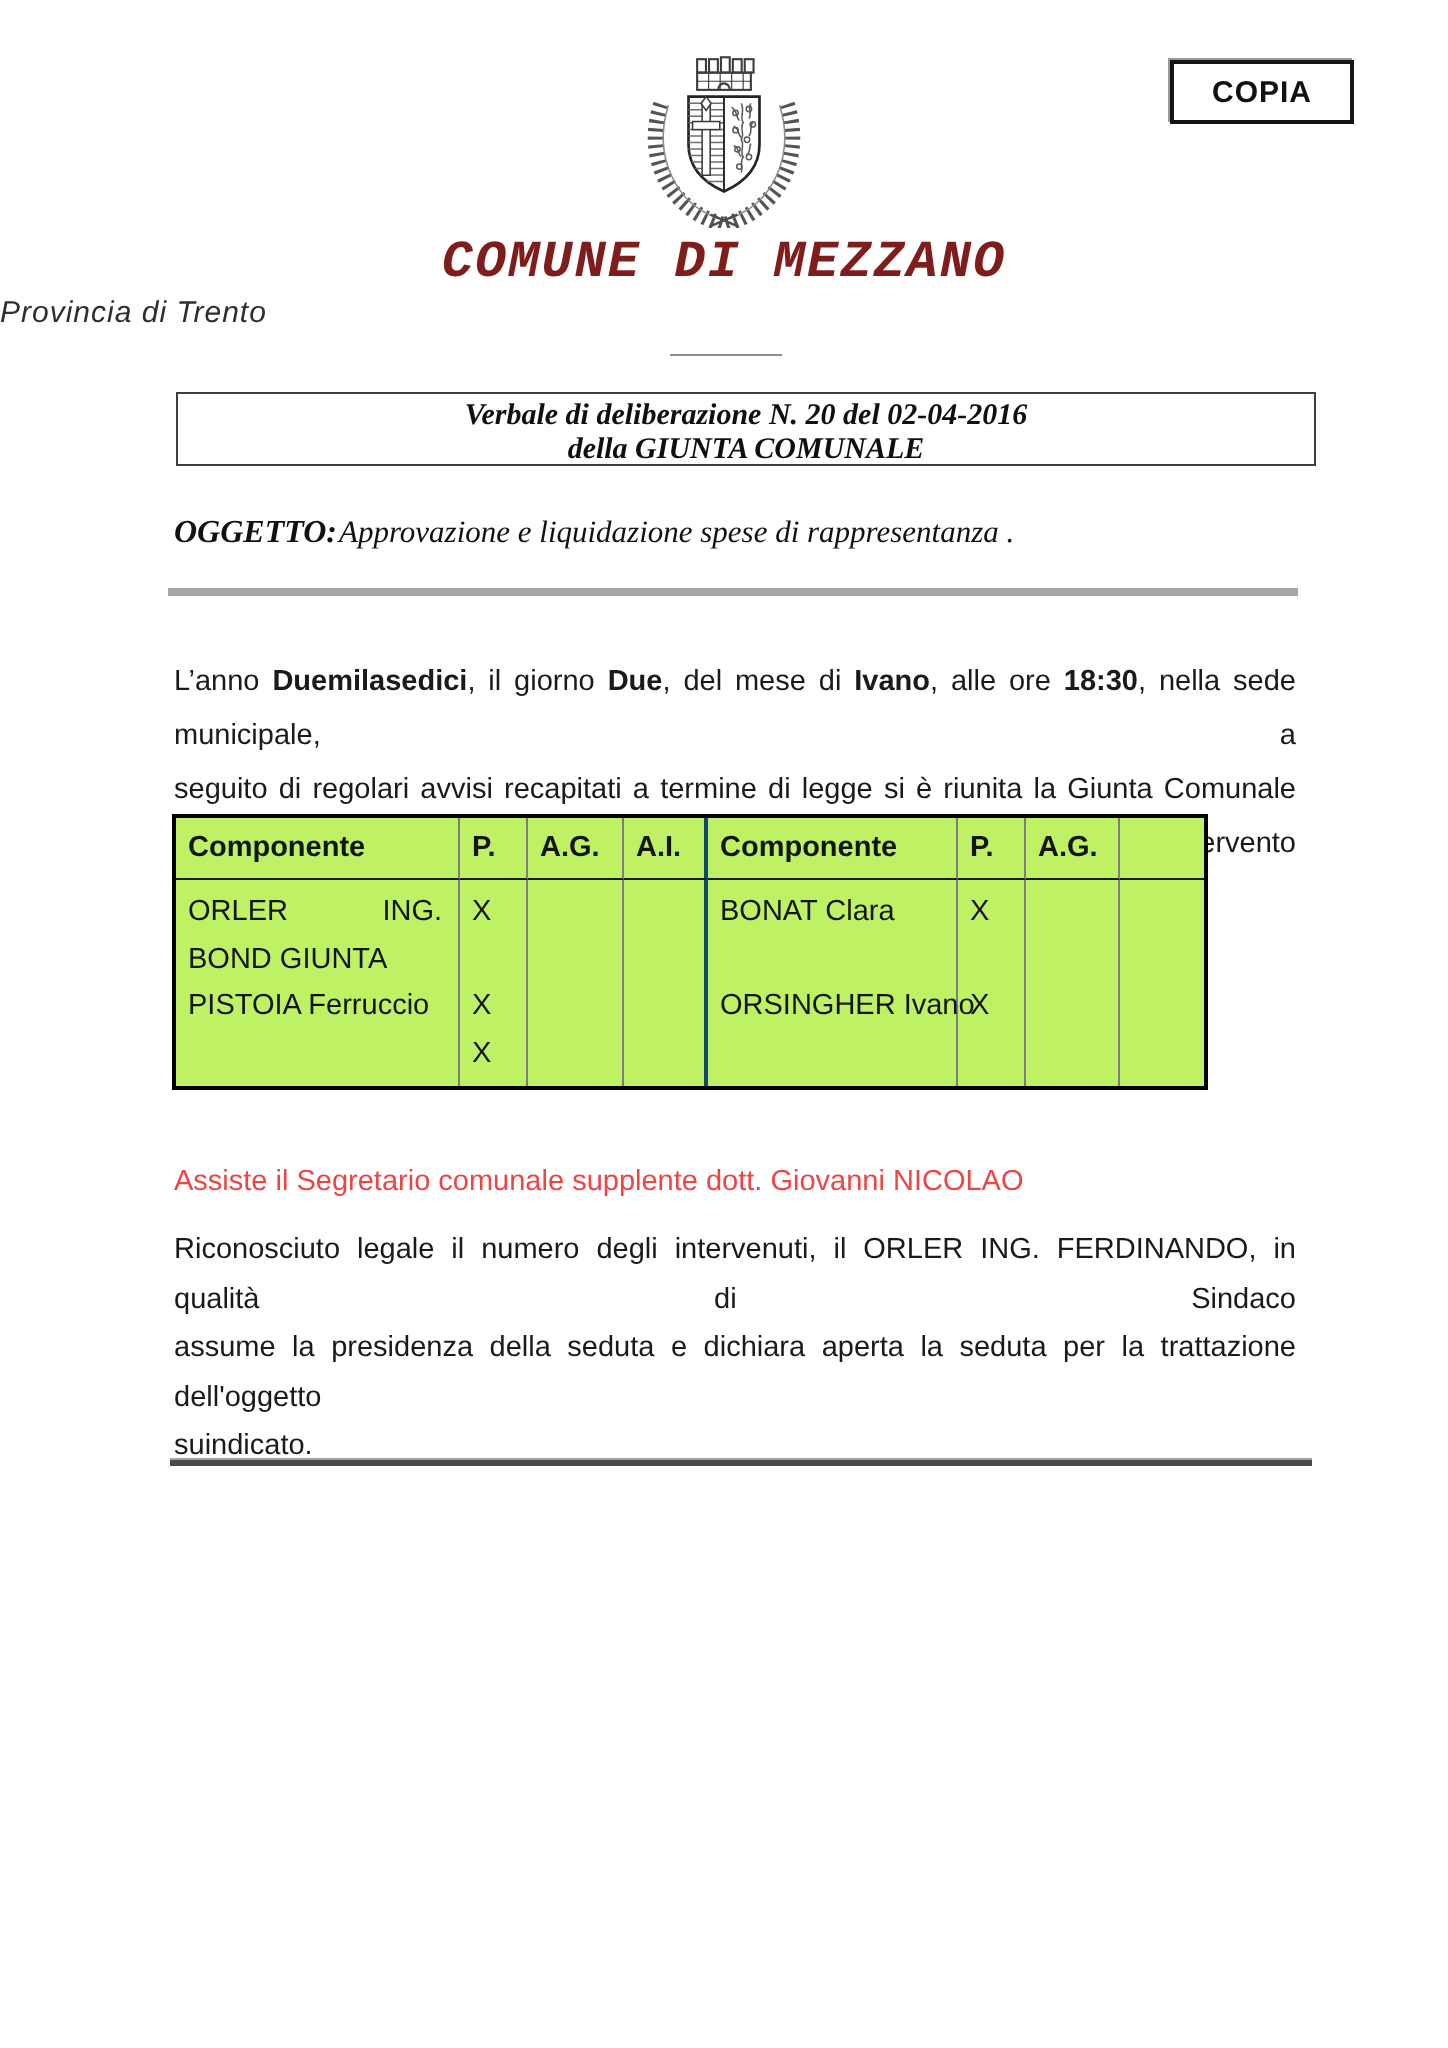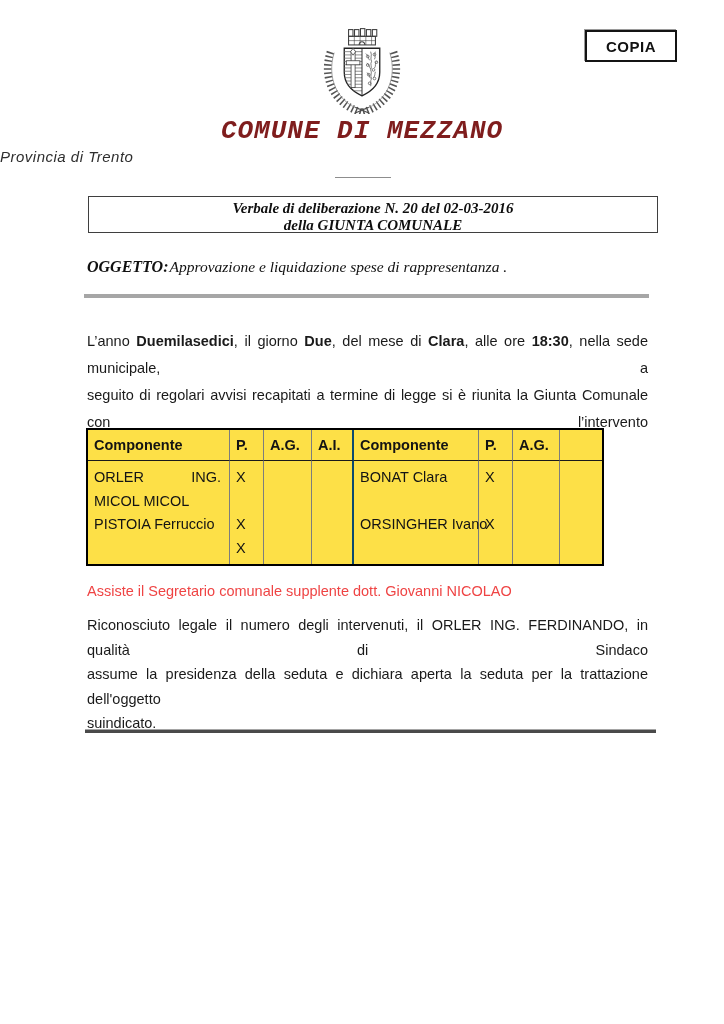--- a/index.html
+++ b/index.html
@@ -45,24 +45,24 @@
   
   .para { position:absolute; left:87px; width:561px; font-size:14.5px; color:#1a1a1a; }
   .p-intro { top:328px; line-height:27px; }
   .p-chair { top:613px; line-height:24.5px; }
   .ln { text-align:justify; text-align-last:justify; }
   .ln.last { text-align-last:left; }
   .b { font-weight:bold; }
   .single-line { position:absolute; left:87px; top:583px; width:561px; font-size:14.5px; color:#ef4444; }
   
   .att-table {
-    position:absolute; left:86px; top:428px; width:514px;
+    position:absolute; left:86px; top:407px; width:514px;
     border:2px solid #000; box-sizing:content-box;
     display:grid; grid-template-columns:142px 34px 48px 42px 125px 34px 47px 42px;
-    font-size:14.5px; color:#141414; background:#fde047;
+    font-size:14.5px; color:#141414; background:#bef264;
   }
   .att-table .hc, .att-table .bc { border-right:1px solid #7d7d7d; box-sizing:border-box; }
   .att-table .hc { font-weight:bold; height:31px; line-height:31px; padding-left:6px;
     border-bottom:1px solid #1a1a1a; }
   .att-table .hc.mid, .att-table .bc.mid { border-right:2px solid #0c4a6e; }
   .att-table .hc:nth-child(8n), .att-table .bc:last-child,
   .att-table .bc.endcol { border-right:none; }
   .att-table .bc { padding:5px 0 4px 6px; }
   .cell-line { height:23.5px; line-height:23.5px; white-space:nowrap; }
   .cell-line.split { display:flex; justify-content:space-between; padding-right:8px; }
@@ -142,52 +142,52 @@
         <path d="M43 91 L57 97 M43 97 L57 91" stroke="#4c4c4c" stroke-width="1.3"></path>
       </g>
     </svg>
   </div>
 
   <div class="muni-title">COMUNE DI MEZZANO</div>
   <div class="prov-title">Provincia di Trento</div>
   <div class="mini-rule"></div>
 
   <div class="verbale-box">
-    <div>Verbale di deliberazione N. 20 del 02-03-2016</div>
+    <div>Verbale di deliberazione N. 20 del 02-04-2016</div>
     <div>della GIUNTA COMUNALE</div>
   </div>
 
   <div class="oggetto">
     <span class="lbl">OGGETTO:</span><span>Approvazione e liquidazione spese di rappresentanza .</span>
   </div>
 
   <div class="rule-light"></div>
 
   <div class="para p-intro">
-      <div class="ln"><span>L’anno </span><span class="b">Duemilasedici</span><span>, il giorno </span><span class="b">Due</span><span>, del mese di </span><span class="b">Clara</span><span>, alle ore </span><span class="b">18:30</span><span>, nella sede municipale, a</span></div>
+      <div class="ln"><span>L’anno </span><span class="b">Duemilasedici</span><span>, il giorno </span><span class="b">Due</span><span>, del mese di </span><span class="b">Ivano</span><span>, alle ore </span><span class="b">18:30</span><span>, nella sede municipale, a</span></div>
       <div class="ln"><span>seguito di regolari avvisi recapitati a termine di legge si è riunita la Giunta Comunale con l’intervento</span></div>
       <div class="ln last"><span>dei Signori:</span></div>
     </div>
 
   <div class="att-table">
     <div class="hc">Componente</div>
     <div class="hc">P.</div>
     <div class="hc">A.G.</div>
     <div class="hc mid">A.I.</div>
     <div class="hc">Componente</div>
     <div class="hc">P.</div>
     <div class="hc">A.G.</div>
     <div class="hc"></div>
 
     <div class="bc">
       <div class="cell-line split">
         <span>ORLER</span>
         <span>ING.</span>
       </div>
-      <div class="cell-line">MICOL MICOL</div>
+      <div class="cell-line">BOND GIUNTA</div>
       <div class="cell-line">PISTOIA Ferruccio</div>
     </div>
     <div class="bc">
       <div class="cell-line">X</div>
       <div class="cell-line"></div>
       <div class="cell-line">X</div>
       <div class="cell-line">X</div>
     </div>
     <div class="bc"></div>
     <div class="bc mid"></div>

